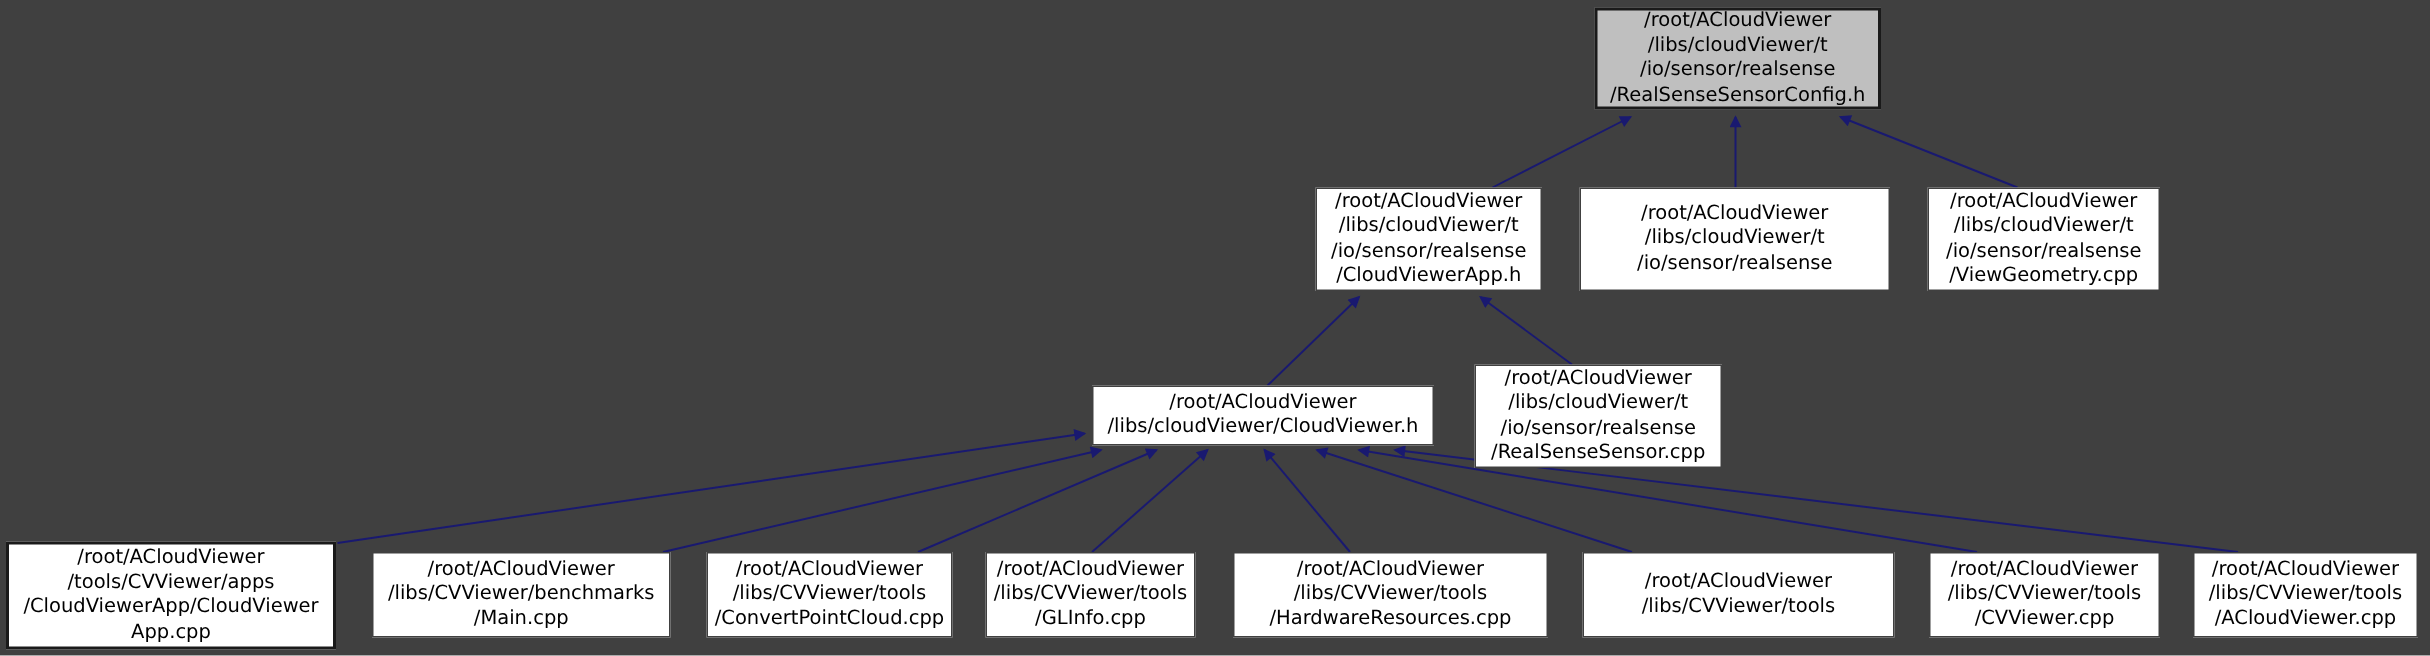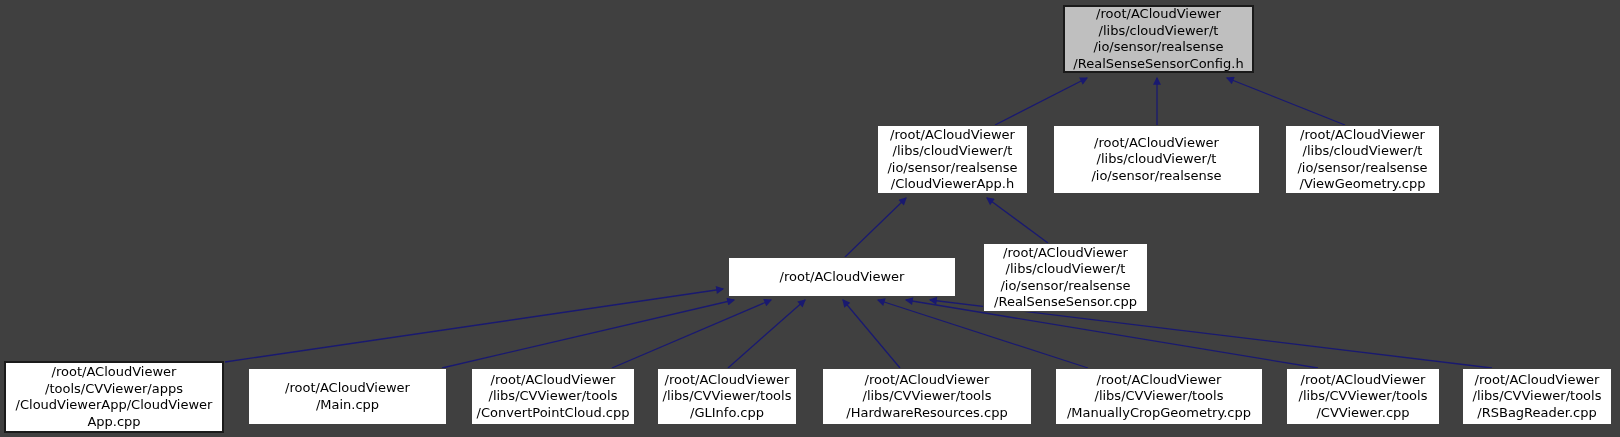--- a/index.html
+++ b/index.html
@@ -98,38 +98,40 @@
 
   <div class="node" style="left:1285px; top:125px; width:155px; height:69px;">
     <span>/root/ACloudViewer</span>
     <span>/libs/cloudViewer/t</span>
     <span>/io/sensor/realsense</span>
     <span>/ViewGeometry.cpp</span>
   </div>
 
   <div class="node" style="left:728px; top:257px; width:228px; height:40px;">
     <span>/root/ACloudViewer</span>
+    <span>/libs/cloudViewer/CloudViewer.h</span>
   </div>
 
   <div class="node" style="left:983px; top:243px; width:165px; height:69px;">
     <span>/root/ACloudViewer</span>
     <span>/libs/cloudViewer/t</span>
     <span>/io/sensor/realsense</span>
     <span>/RealSenseSensor.cpp</span>
   </div>
 
   <div class="node bold" style="left:4px; top:361px; width:220px; height:72px;">
     <span>/root/ACloudViewer</span>
     <span>/tools/CVViewer/apps</span>
     <span>/CloudViewerApp/CloudViewer</span>
     <span>App.cpp</span>
   </div>
 
   <div class="node" style="left:248px; top:368px; width:199px; height:57px;">
     <span>/root/ACloudViewer</span>
+    <span>/libs/CVViewer/benchmarks</span>
     <span>/Main.cpp</span>
   </div>
 
   <div class="node" style="left:471px; top:368px; width:164px; height:57px;">
     <span>/root/ACloudViewer</span>
     <span>/libs/CVViewer/tools</span>
     <span>/ConvertPointCloud.cpp</span>
   </div>
 
   <div class="node" style="left:657px; top:368px; width:140px; height:57px;">
@@ -140,28 +142,27 @@
 
   <div class="node" style="left:822px; top:368px; width:210px; height:57px;">
     <span>/root/ACloudViewer</span>
     <span>/libs/CVViewer/tools</span>
     <span>/HardwareResources.cpp</span>
   </div>
 
   <div class="node" style="left:1055px; top:368px; width:208px; height:57px;">
     <span>/root/ACloudViewer</span>
     <span>/libs/CVViewer/tools</span>
-    <span>/ManuallyCropGeometry.cpp</span>
   </div>
 
   <div class="node" style="left:1286px; top:368px; width:154px; height:57px;">
     <span>/root/ACloudViewer</span>
     <span>/libs/CVViewer/tools</span>
     <span>/CVViewer.cpp</span>
   </div>
 
   <div class="node" style="left:1462px; top:368px; width:150px; height:57px;">
     <span>/root/ACloudViewer</span>
     <span>/libs/CVViewer/tools</span>
-    <span>/RSBagReader.cpp</span>
+    <span>/ACloudViewer.cpp</span>
   </div>
 
 </div>
 
 </body></html>

